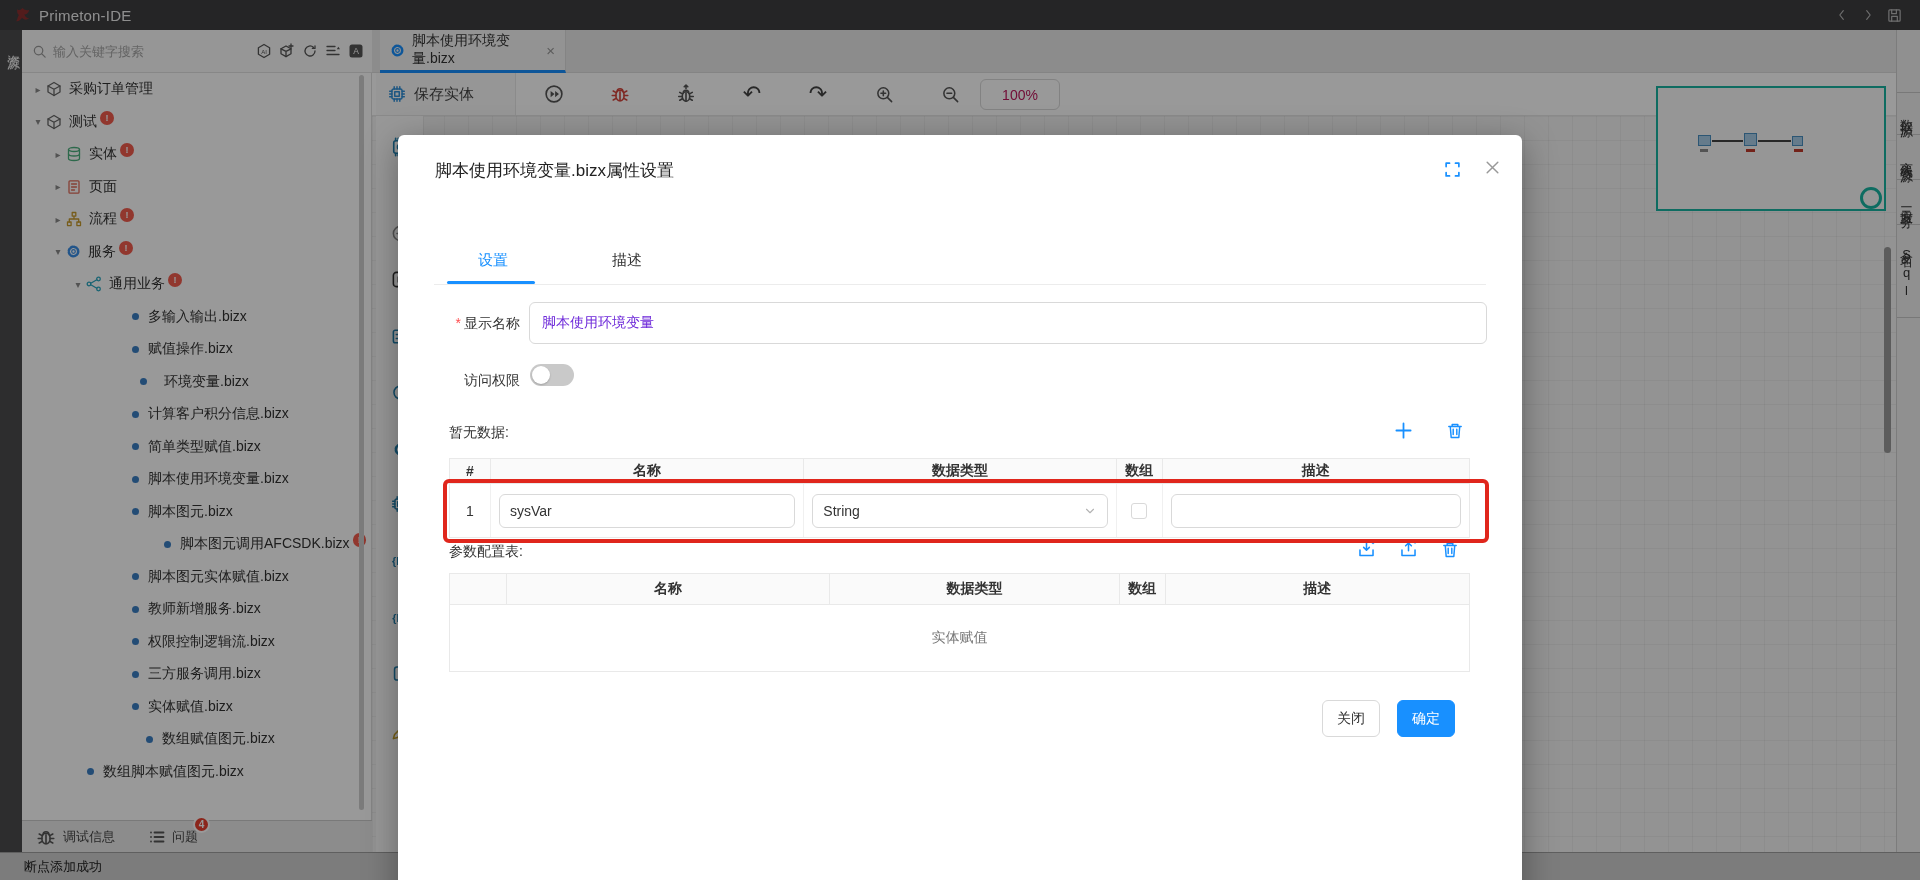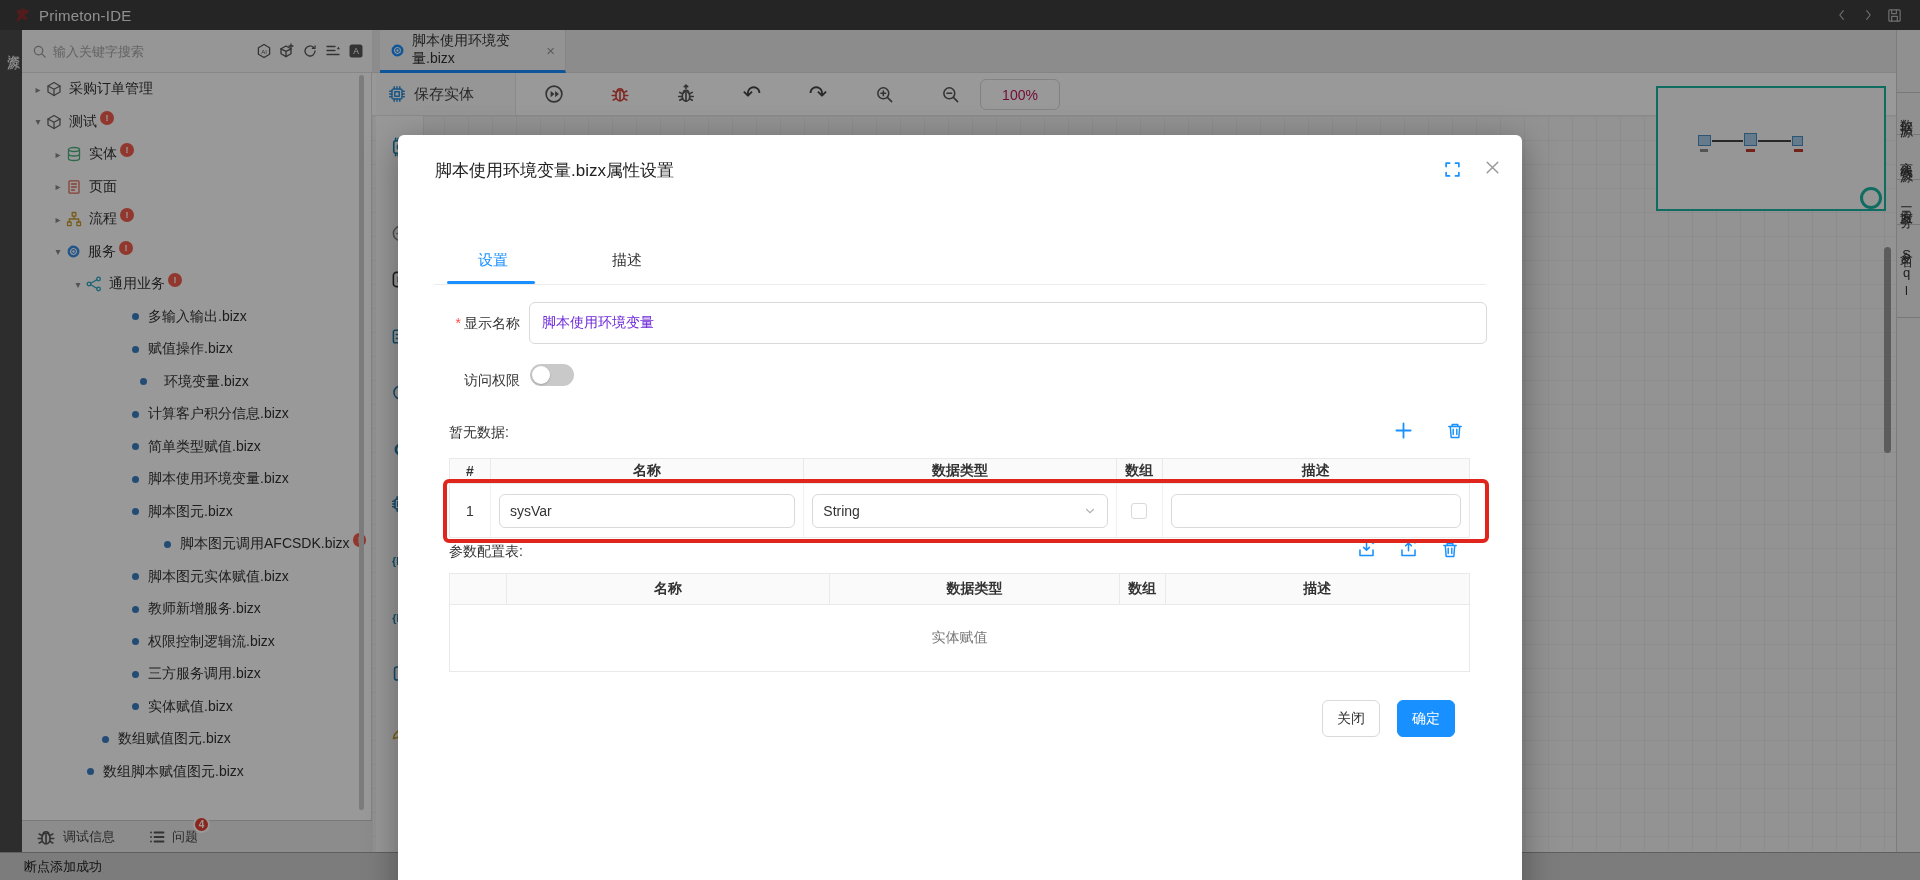--- a/index.html
+++ b/index.html
@@ -354,21 +354,21 @@
       <div class="trow" style="padding-left: 92px;">
         <span class="arrow"></span>
         <span class="dot"></span>
         <span>三方服务调用.bizx</span>
       </div>
       <div class="trow" style="padding-left: 92px;">
         <span class="arrow"></span>
         <span class="dot"></span>
         <span>实体赋值.bizx</span>
       </div>
-      <div class="trow" style="padding-left: 62px;">
+      <div class="trow" style="padding-left: 106px;">
         <span class="arrow"></span>
         <span class="dot"></span>
         <span>数组赋值图元.bizx</span>
       </div>
       <div class="trow" style="padding-left: 47px;">
         <span class="arrow"></span>
         <span class="dot"></span>
         <span>数组脚本赋值图元.bizx</span>
       </div>
     </div>

